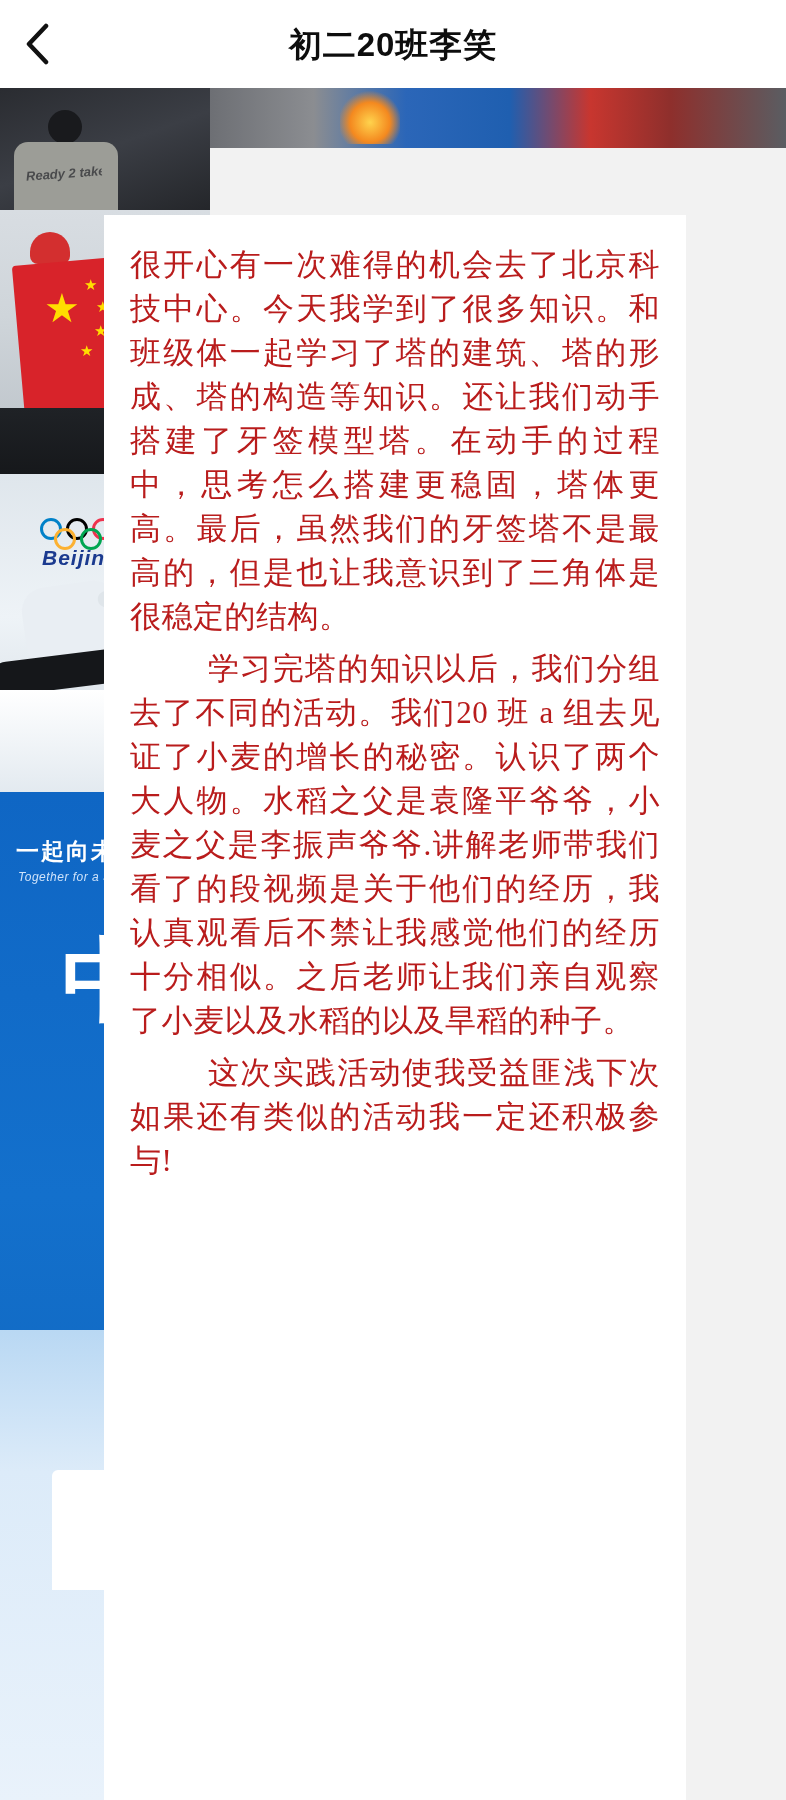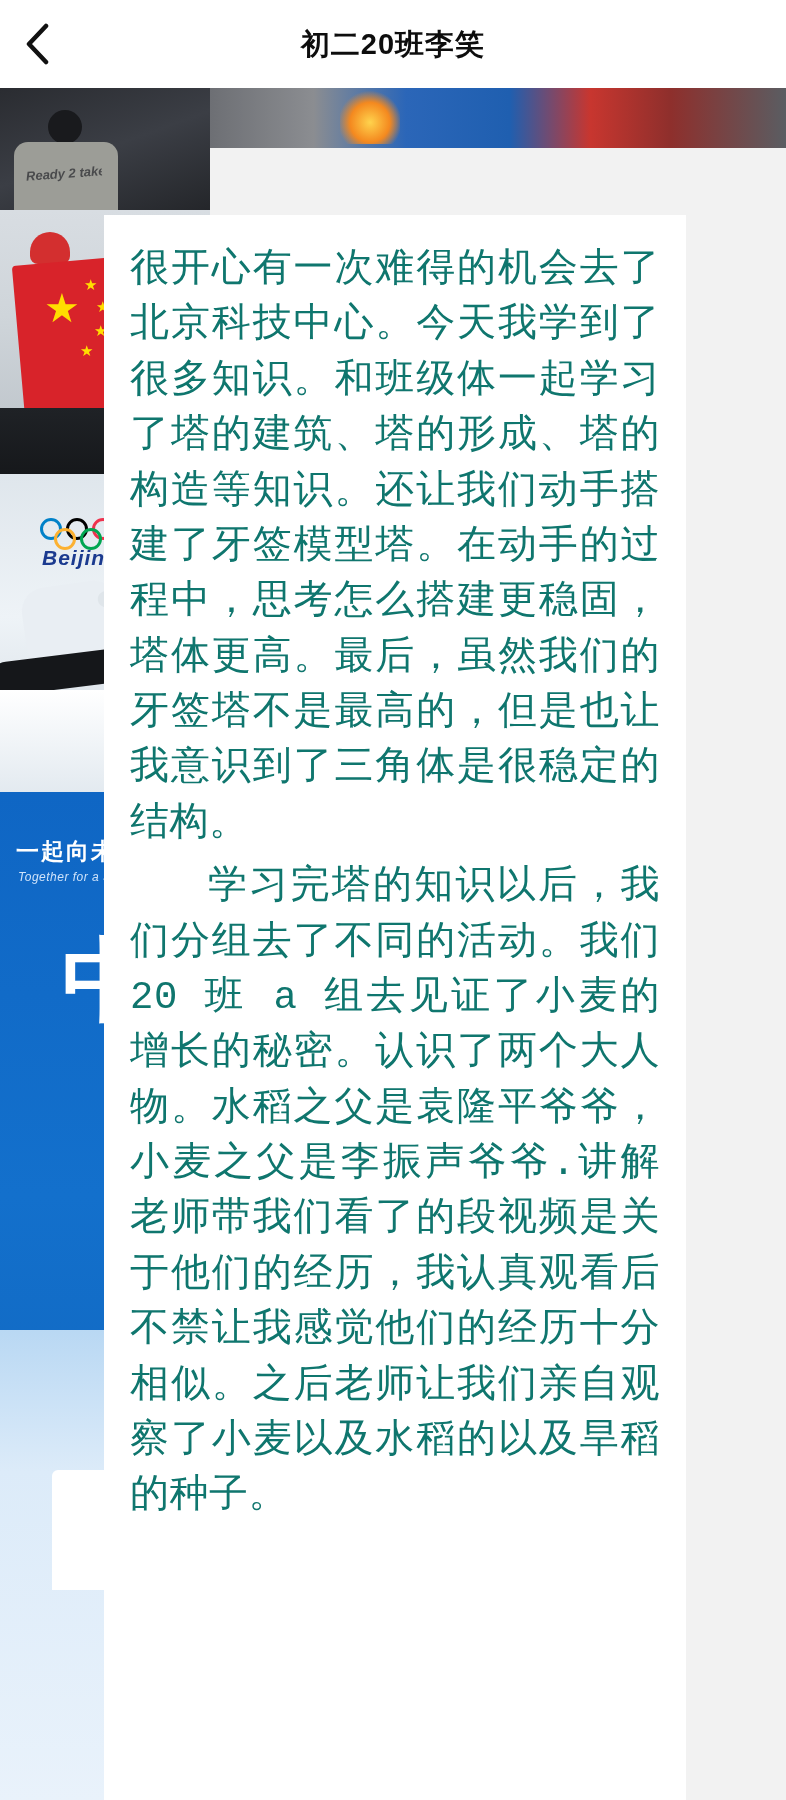--- a/index.html
+++ b/index.html
@@ -36,21 +36,21 @@
     transform: translateY(-50%);
     width: 46px;
     height: 46px;
     display: flex;
     align-items: center;
     justify-content: center;
     cursor: pointer;
   }
   .nav-back svg { display: block; }
   .nav-title {
-    font-size: 29px;
+    font-size: 33px;
     font-weight: 700;
     color: #0d0d0d;
     letter-spacing: 1px;
     line-height: 1;
     white-space: nowrap;
   }
 
   
   .backdrop {
     position: absolute;
@@ -208,24 +208,24 @@
     left: 104px;
     top: 215px;
     width: 582px;
     height: 1585px;
     background: #ffffff;
     z-index: 20;
     padding: 28px 26px 20px 26px;
     overflow: hidden;
   }
   .para {
-    font-family: Liberation Mono, monospace;
-    font-size: 39px;
+    font-family: Liberation Serif, serif;
+    font-size: 31px;
     line-height: 1.42;
-    color: #0f766e;
+    color: #b91c1c;
     letter-spacing: 0.5px;
     text-align: justify;
     word-break: break-all;
   }
   .para + .para { margin-top: 8px; }
   .indent { text-indent: 78px; }
 </style>
 </head>
 <body>
 
@@ -292,15 +292,16 @@
           <div class="podium"></div>
         </div>
       </div>
 
     </div>
   </div>
 
   <div class="text-card">
     <p class="para">很开心有一次难得的机会去了北京科技中心。今天我学到了很多知识。和班级体一起学习了塔的建筑、塔的形成、塔的构造等知识。还让我们动手搭建了牙签模型塔。在动手的过程中，思考怎么搭建更稳固，塔体更高。最后，虽然我们的牙签塔不是最高的，但是也让我意识到了三角体是很稳定的结构。</p>
     <p class="para indent">学习完塔的知识以后，我们分组去了不同的活动。我们20 班 a 组去见证了小麦的增长的秘密。认识了两个大人物。水稻之父是袁隆平爷爷，小麦之父是李振声爷爷.讲解老师带我们看了的段视频是关于他们的经历，我认真观看后不禁让我感觉他们的经历十分相似。之后老师让我们亲自观察了小麦以及水稻的以及旱稻的种子。</p>
+    <p class="para indent">这次实践活动使我受益匪浅下次如果还有类似的活动我一定还积极参与!</p>
   </div>
 
 </div>
 
 </body></html>

